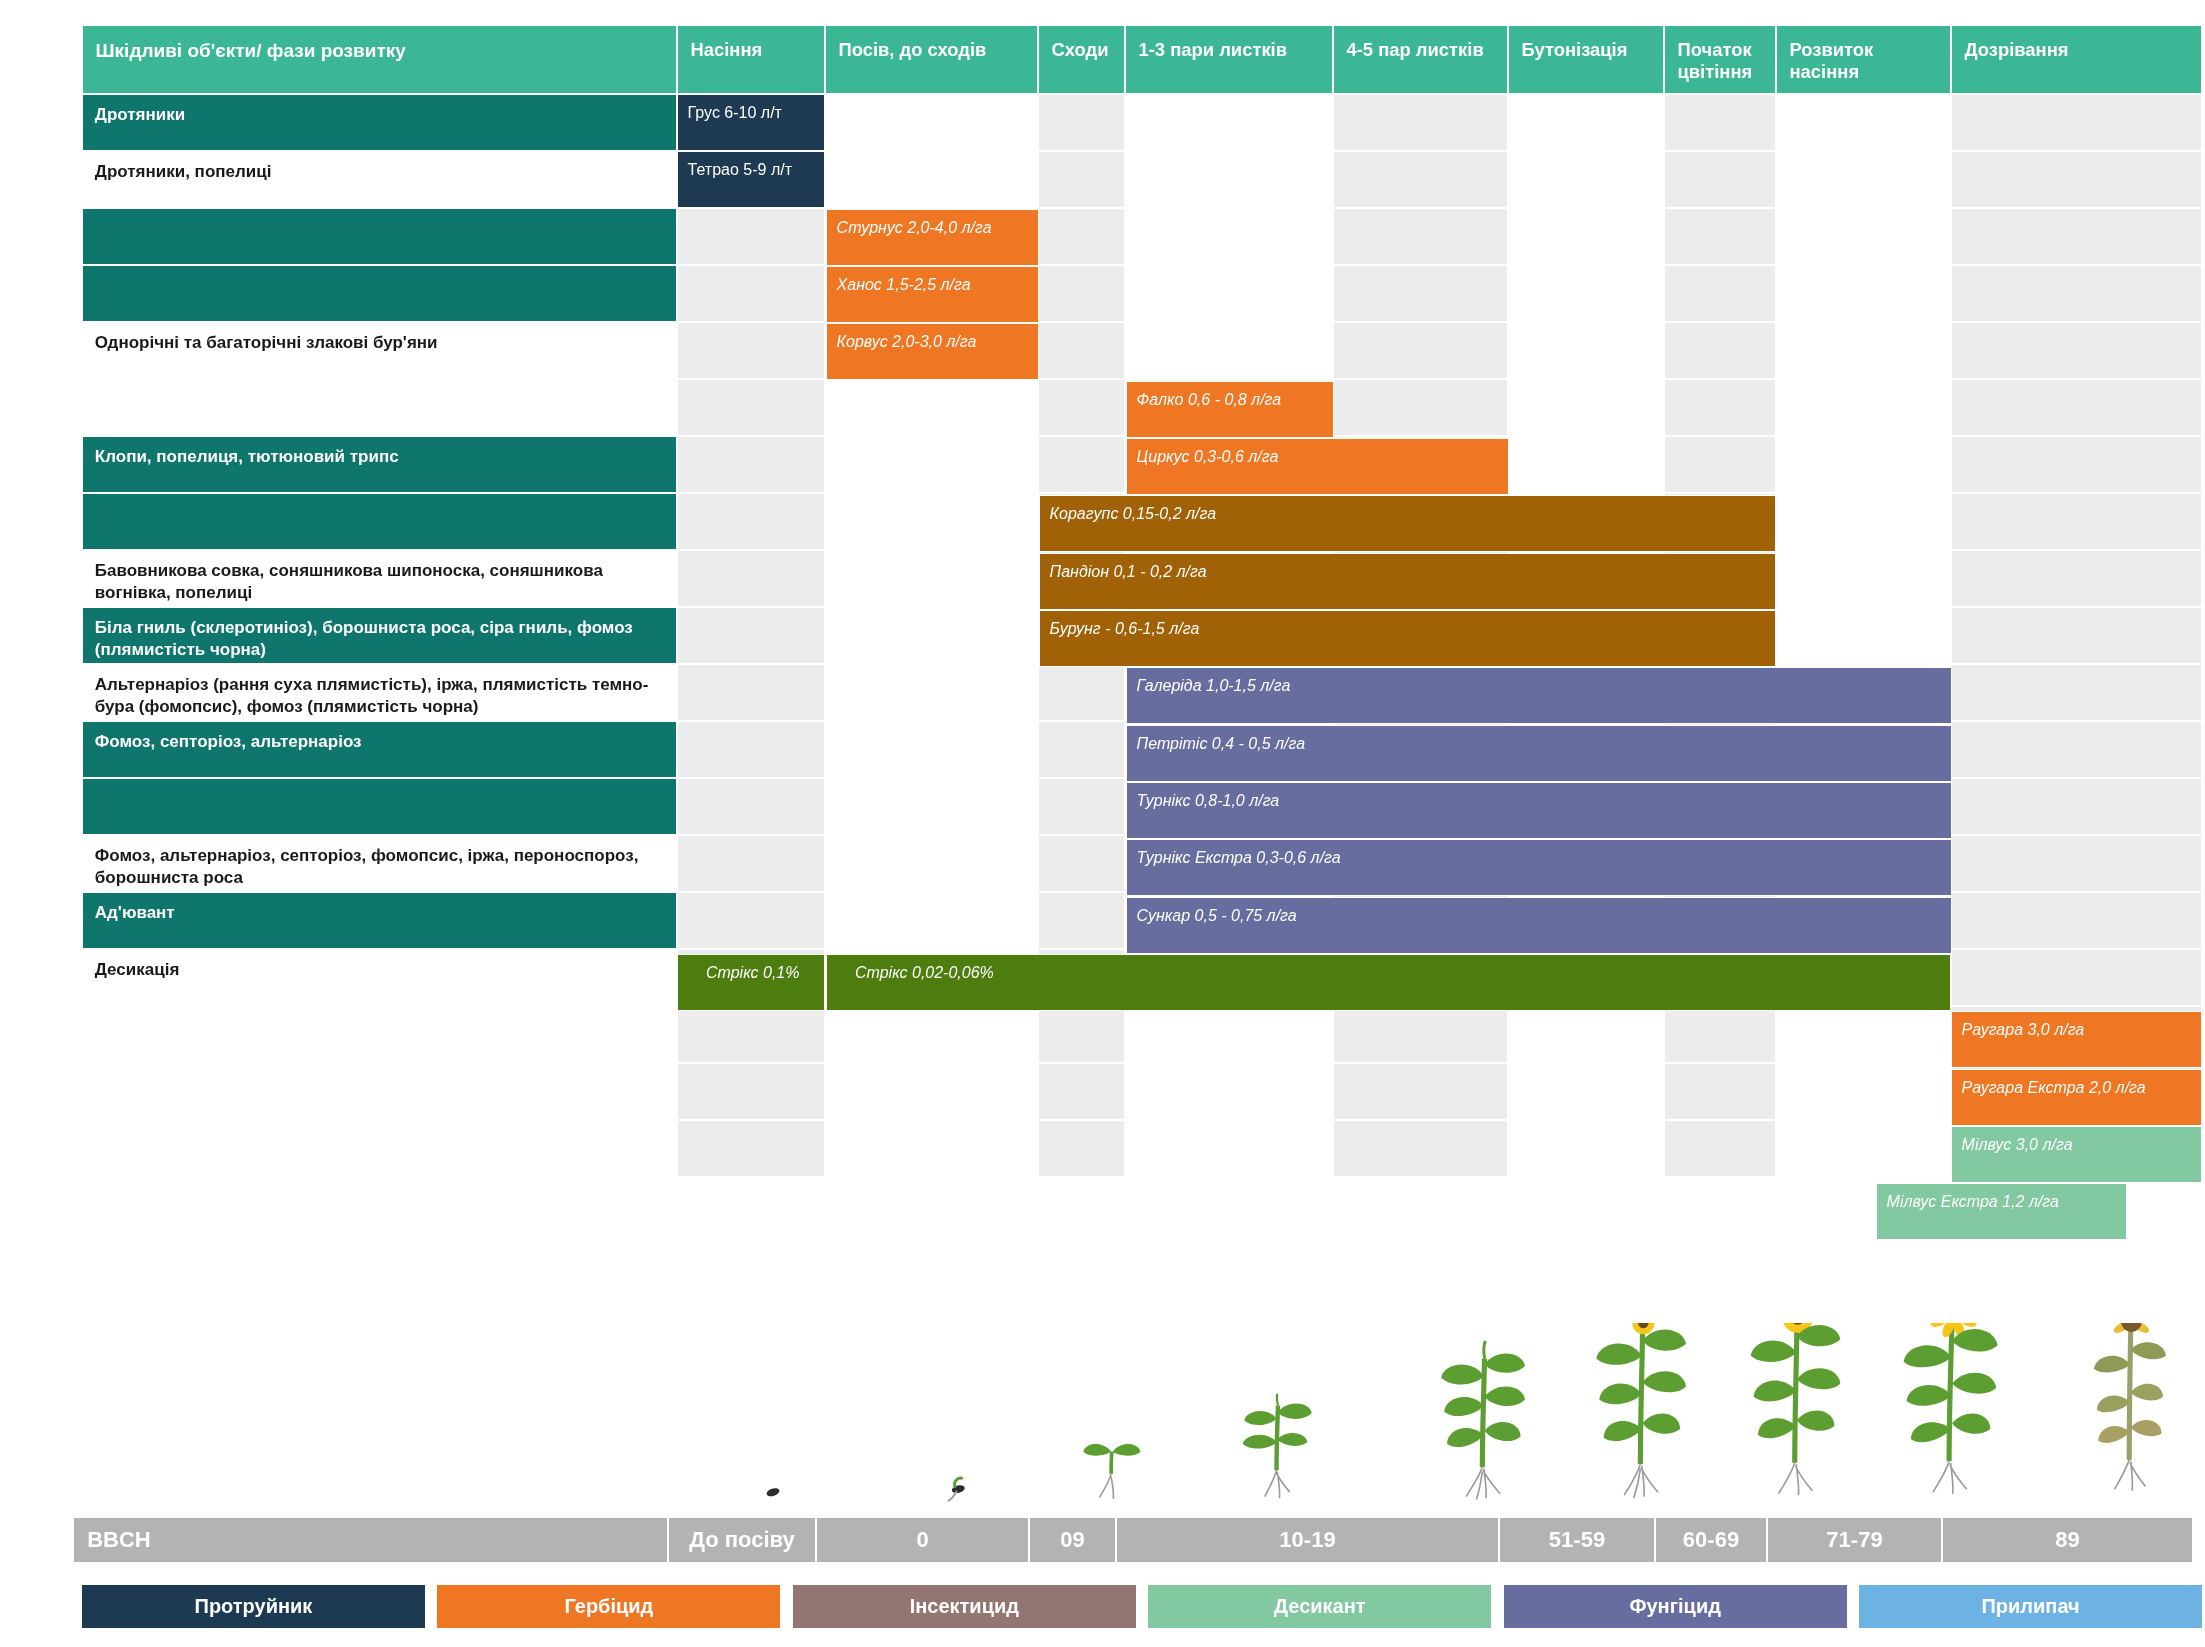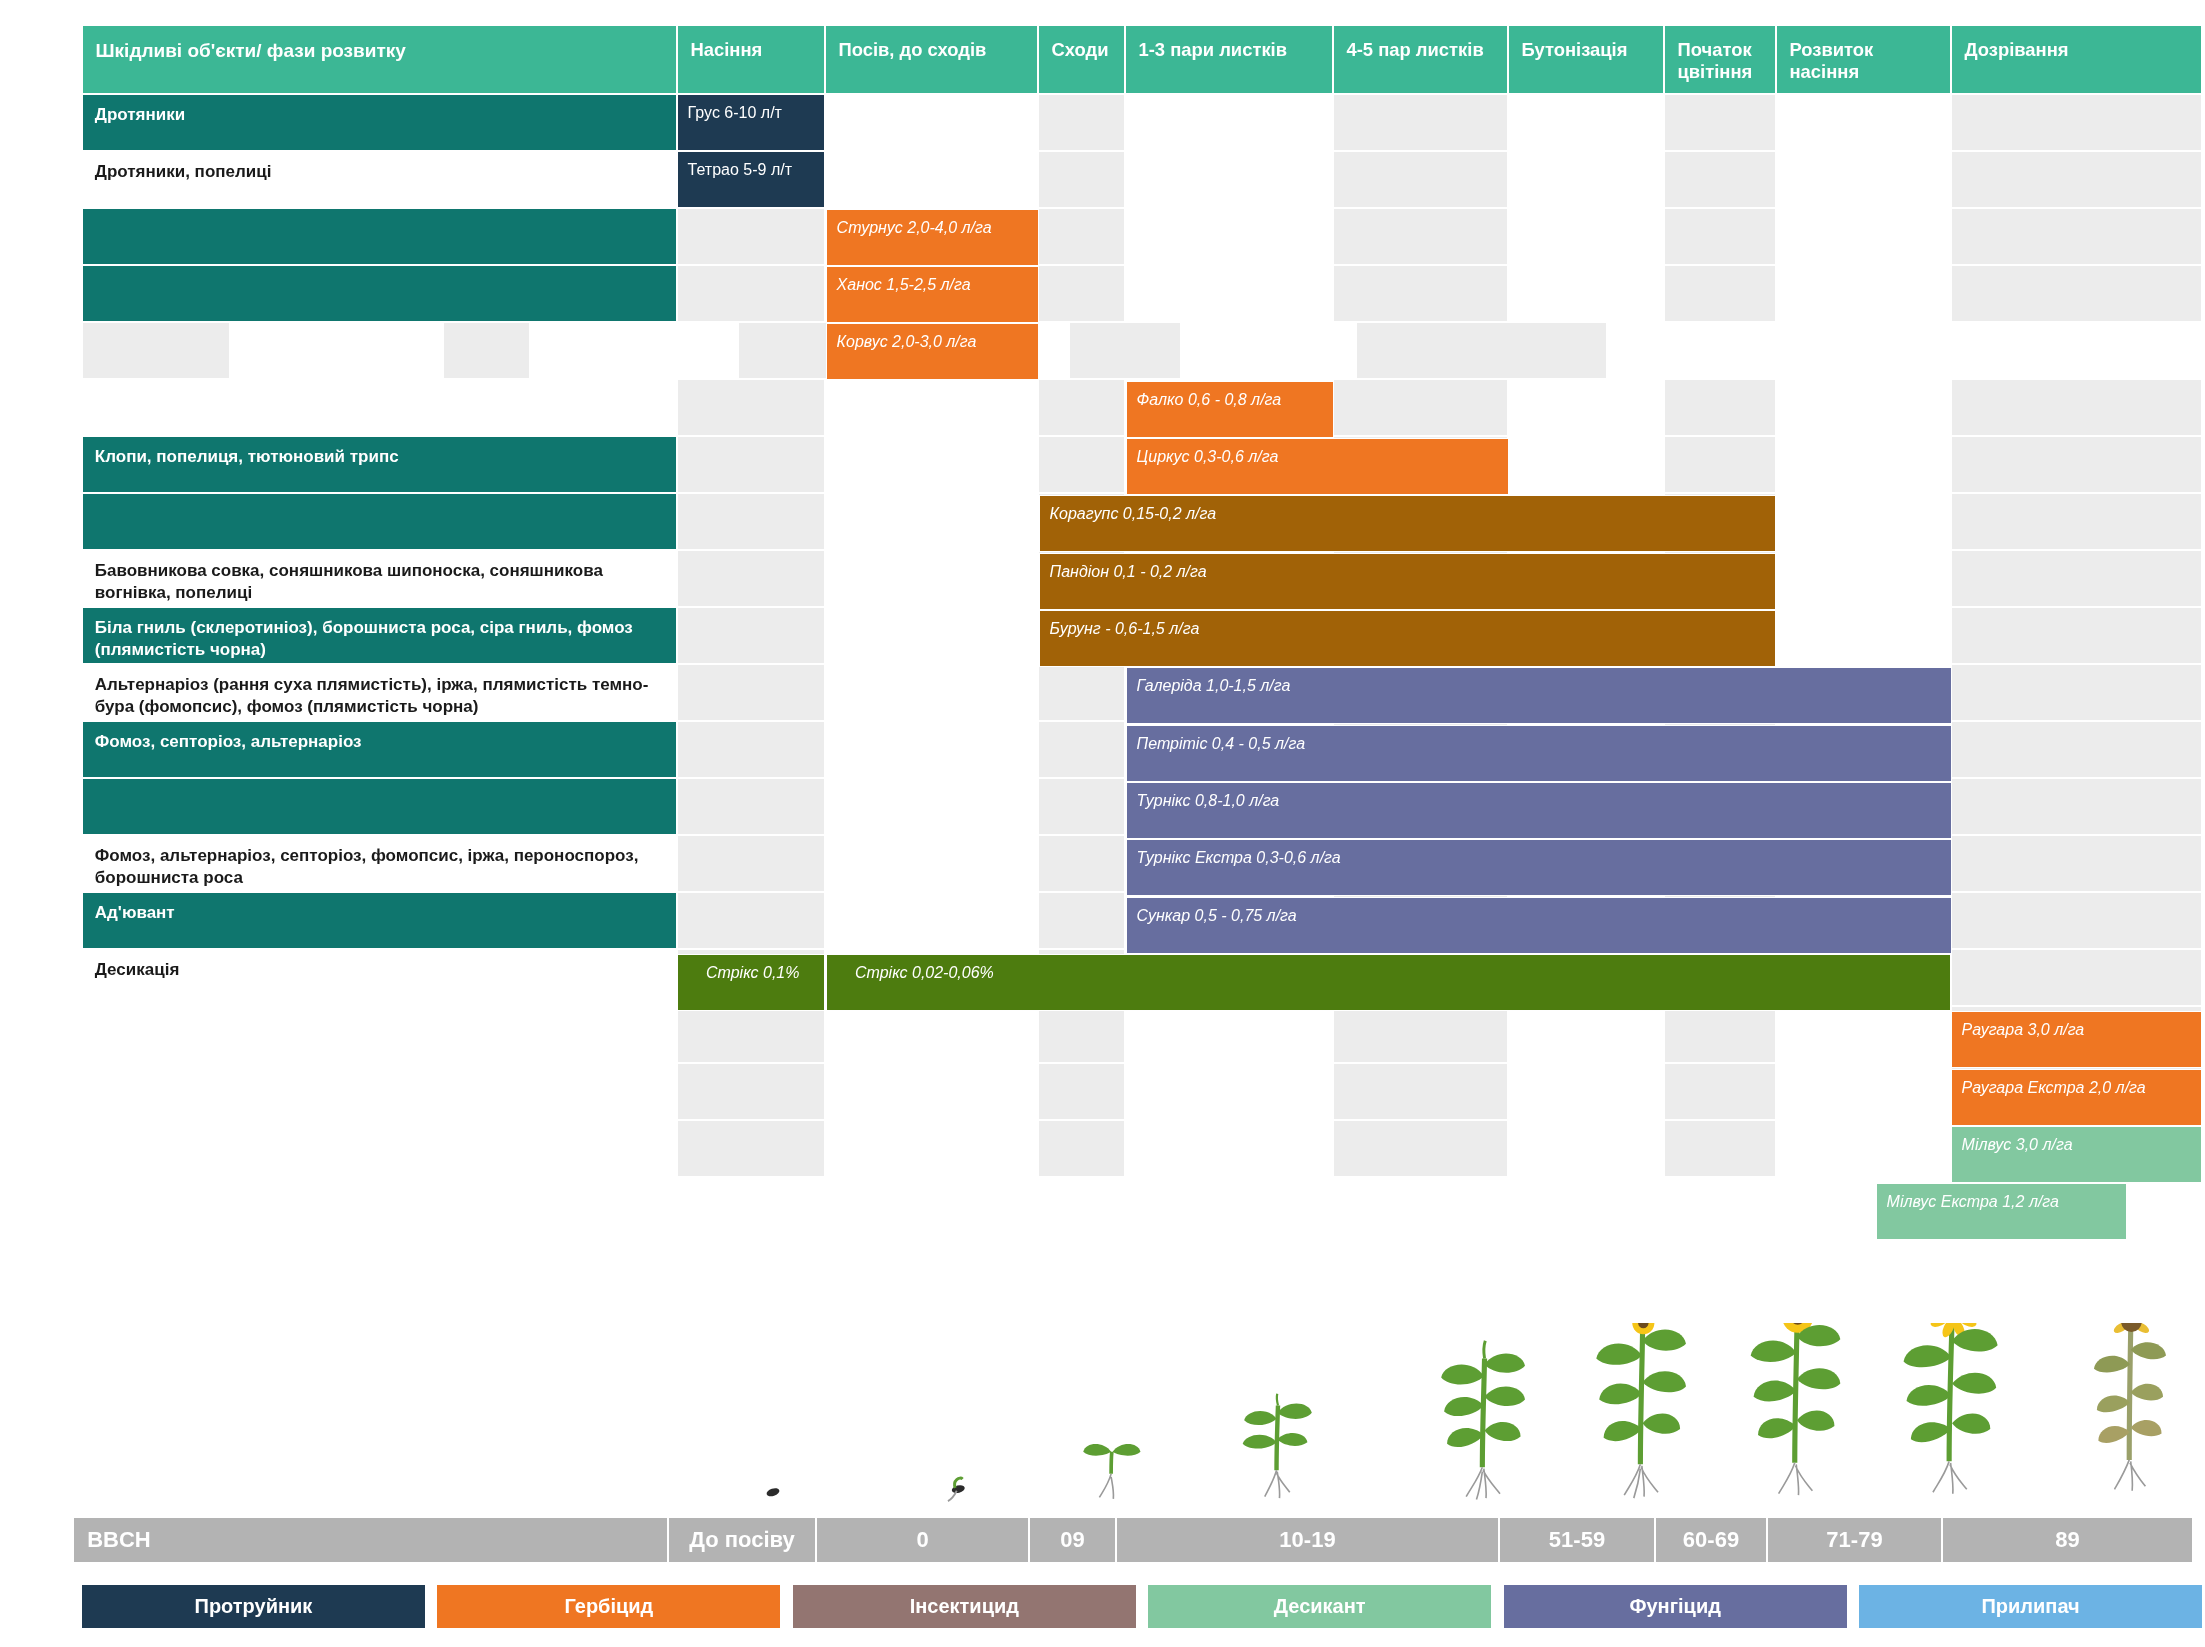--- a/index.html
+++ b/index.html
@@ -182,20 +182,21 @@
           <div class="cell c1 white"></div>
           <div class="cell c2"></div>
           <div class="cell c3 white"></div>
           <div class="cell c4"></div>
           <div class="cell c5 white"></div>
           <div class="cell c6"></div>
           <div class="cell c7 white"></div>
           <div class="cell c8"></div>
         </div>
         <div class="row body-row">
+          <div class="lblcell lightbg" style="height: 57px;">Однорічні та багаторічні злакові бур'яни</div>
           <div class="cell c0"></div>
           <div class="cell c1 white"></div>
           <div class="cell c2"></div>
           <div class="cell c3 white"></div>
           <div class="cell c4"></div>
           <div class="cell c5 white"></div>
           <div class="cell c6"></div>
           <div class="cell c7 white"></div>
           <div class="cell c8"></div>
         </div>

